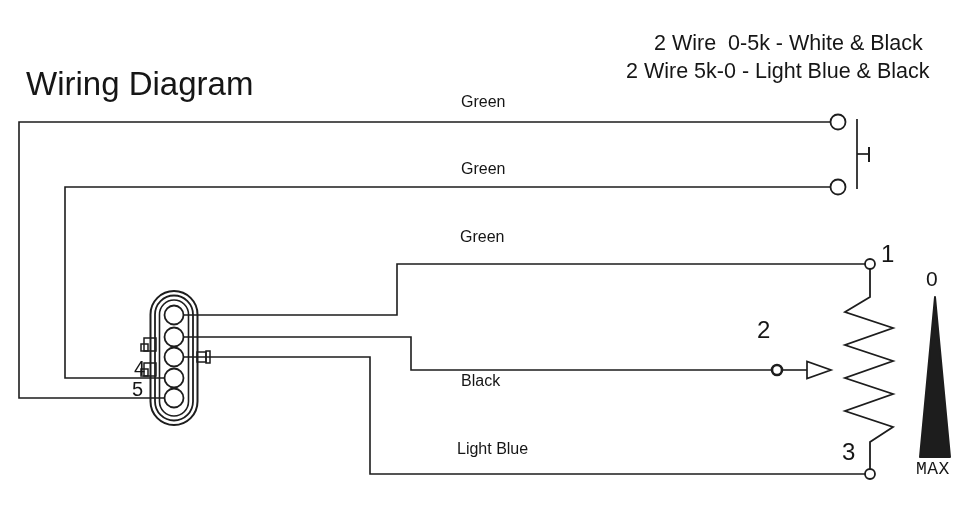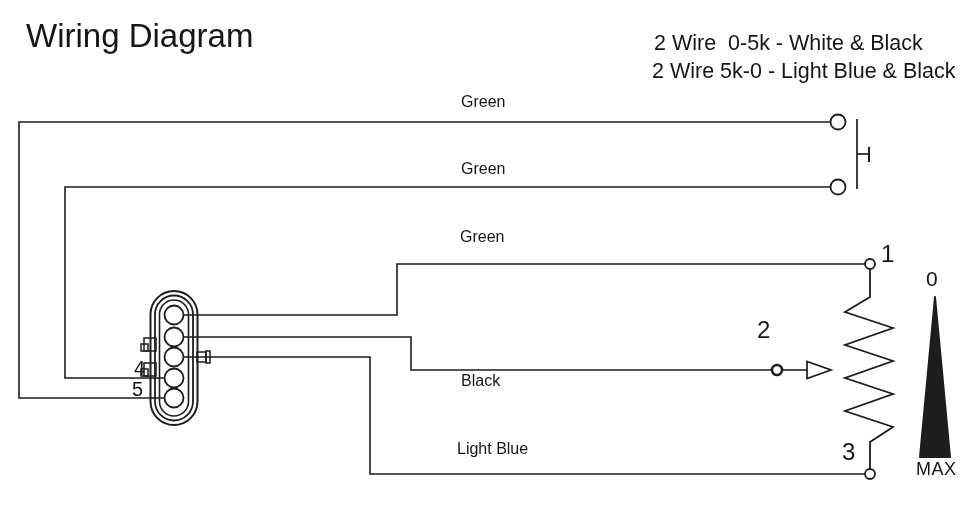--- a/index.html
+++ b/index.html
@@ -1,21 +1,21 @@
 <!DOCTYPE html>
 <html><head>
 <meta charset="utf-8">
 <style>
   html,body{margin:0;padding:0;background:#fff;}
   #stage{
     position:relative;width:970px;height:505px;background:#fff;overflow:hidden;
     font-family:"Liberation Sans",sans-serif;color:#161616;
   }
   .lbl{position:absolute;line-height:1;white-space:pre;color:#161616;}
-  .title{font-size:33px;}
+  .title{font-size:33px;margin-top:48px;}
   .legend{font-size:21.5px;line-height:27.5px;}
   .wire{font-size:16px;}
   .pin{font-size:20px;}
   .term{font-size:24px;}
   .zero{font-size:21px;}
   .max{font-size:18px;letter-spacing:0.5px;}
   svg{position:absolute;left:0;top:0;}
 </style>
 </head>
 <body>
@@ -74,32 +74,32 @@
       <polygon points="807,361.5 807,378.5 831,370" fill="#ffffff" stroke-width="1.7"></polygon>
     </g>
 
     <polygon points="935,297 920,457 950,457" fill="#1d1d1d" stroke="#1d1d1d" stroke-width="2" stroke-linejoin="round"></polygon>
   </svg>
 
   <div class="lbl title" style="left:26px;top:19px;">Wiring Diagram</div>
 
   <div>
     <div class="lbl legend" style="left:654px;top:30px;">2 Wire  0-5k - White &amp; Black</div>
-    <div class="lbl legend" style="left:652px;top:58px;">2 Wire 5k-0 - Light Blue &amp; Black</div>
+    <div class="lbl legend" style="left:626px;top:58px;">2 Wire 5k-0 - Light Blue &amp; Black</div>
   </div>
 
   <div class="lbl wire" style="left:461px;top:94px;">Green</div>
   <div class="lbl wire" style="left:461px;top:161px;">Green</div>
   <div class="lbl wire" style="left:460px;top:229px;">Green</div>
   <div class="lbl wire" style="left:461px;top:341px;margin-top:32px;">Black</div>
   <div class="lbl wire" style="left:457px;top:441px;">Light Blue</div>
 
   <div class="lbl pin" style="left:134px;top:358px;">4</div>
   <div class="lbl pin" style="left:132px;top:379px;">5</div>
 
   <div class="lbl term" style="left:881px;top:242px;">1</div>
   <div class="lbl term" style="left:757px;top:318px;">2</div>
   <div class="lbl term" style="left:842px;top:440px;">3</div>
 
   <div class="lbl zero" style="left:926px;top:268px;">0</div>
-  <div class="lbl max" style="left:916px;top:460px;">MAX</div>
+  <div class="lbl max" style="left:916px;top:460px;font-family:Liberation Mono, monospace;">MAX</div>
 
 </div>
 
 </body></html>

